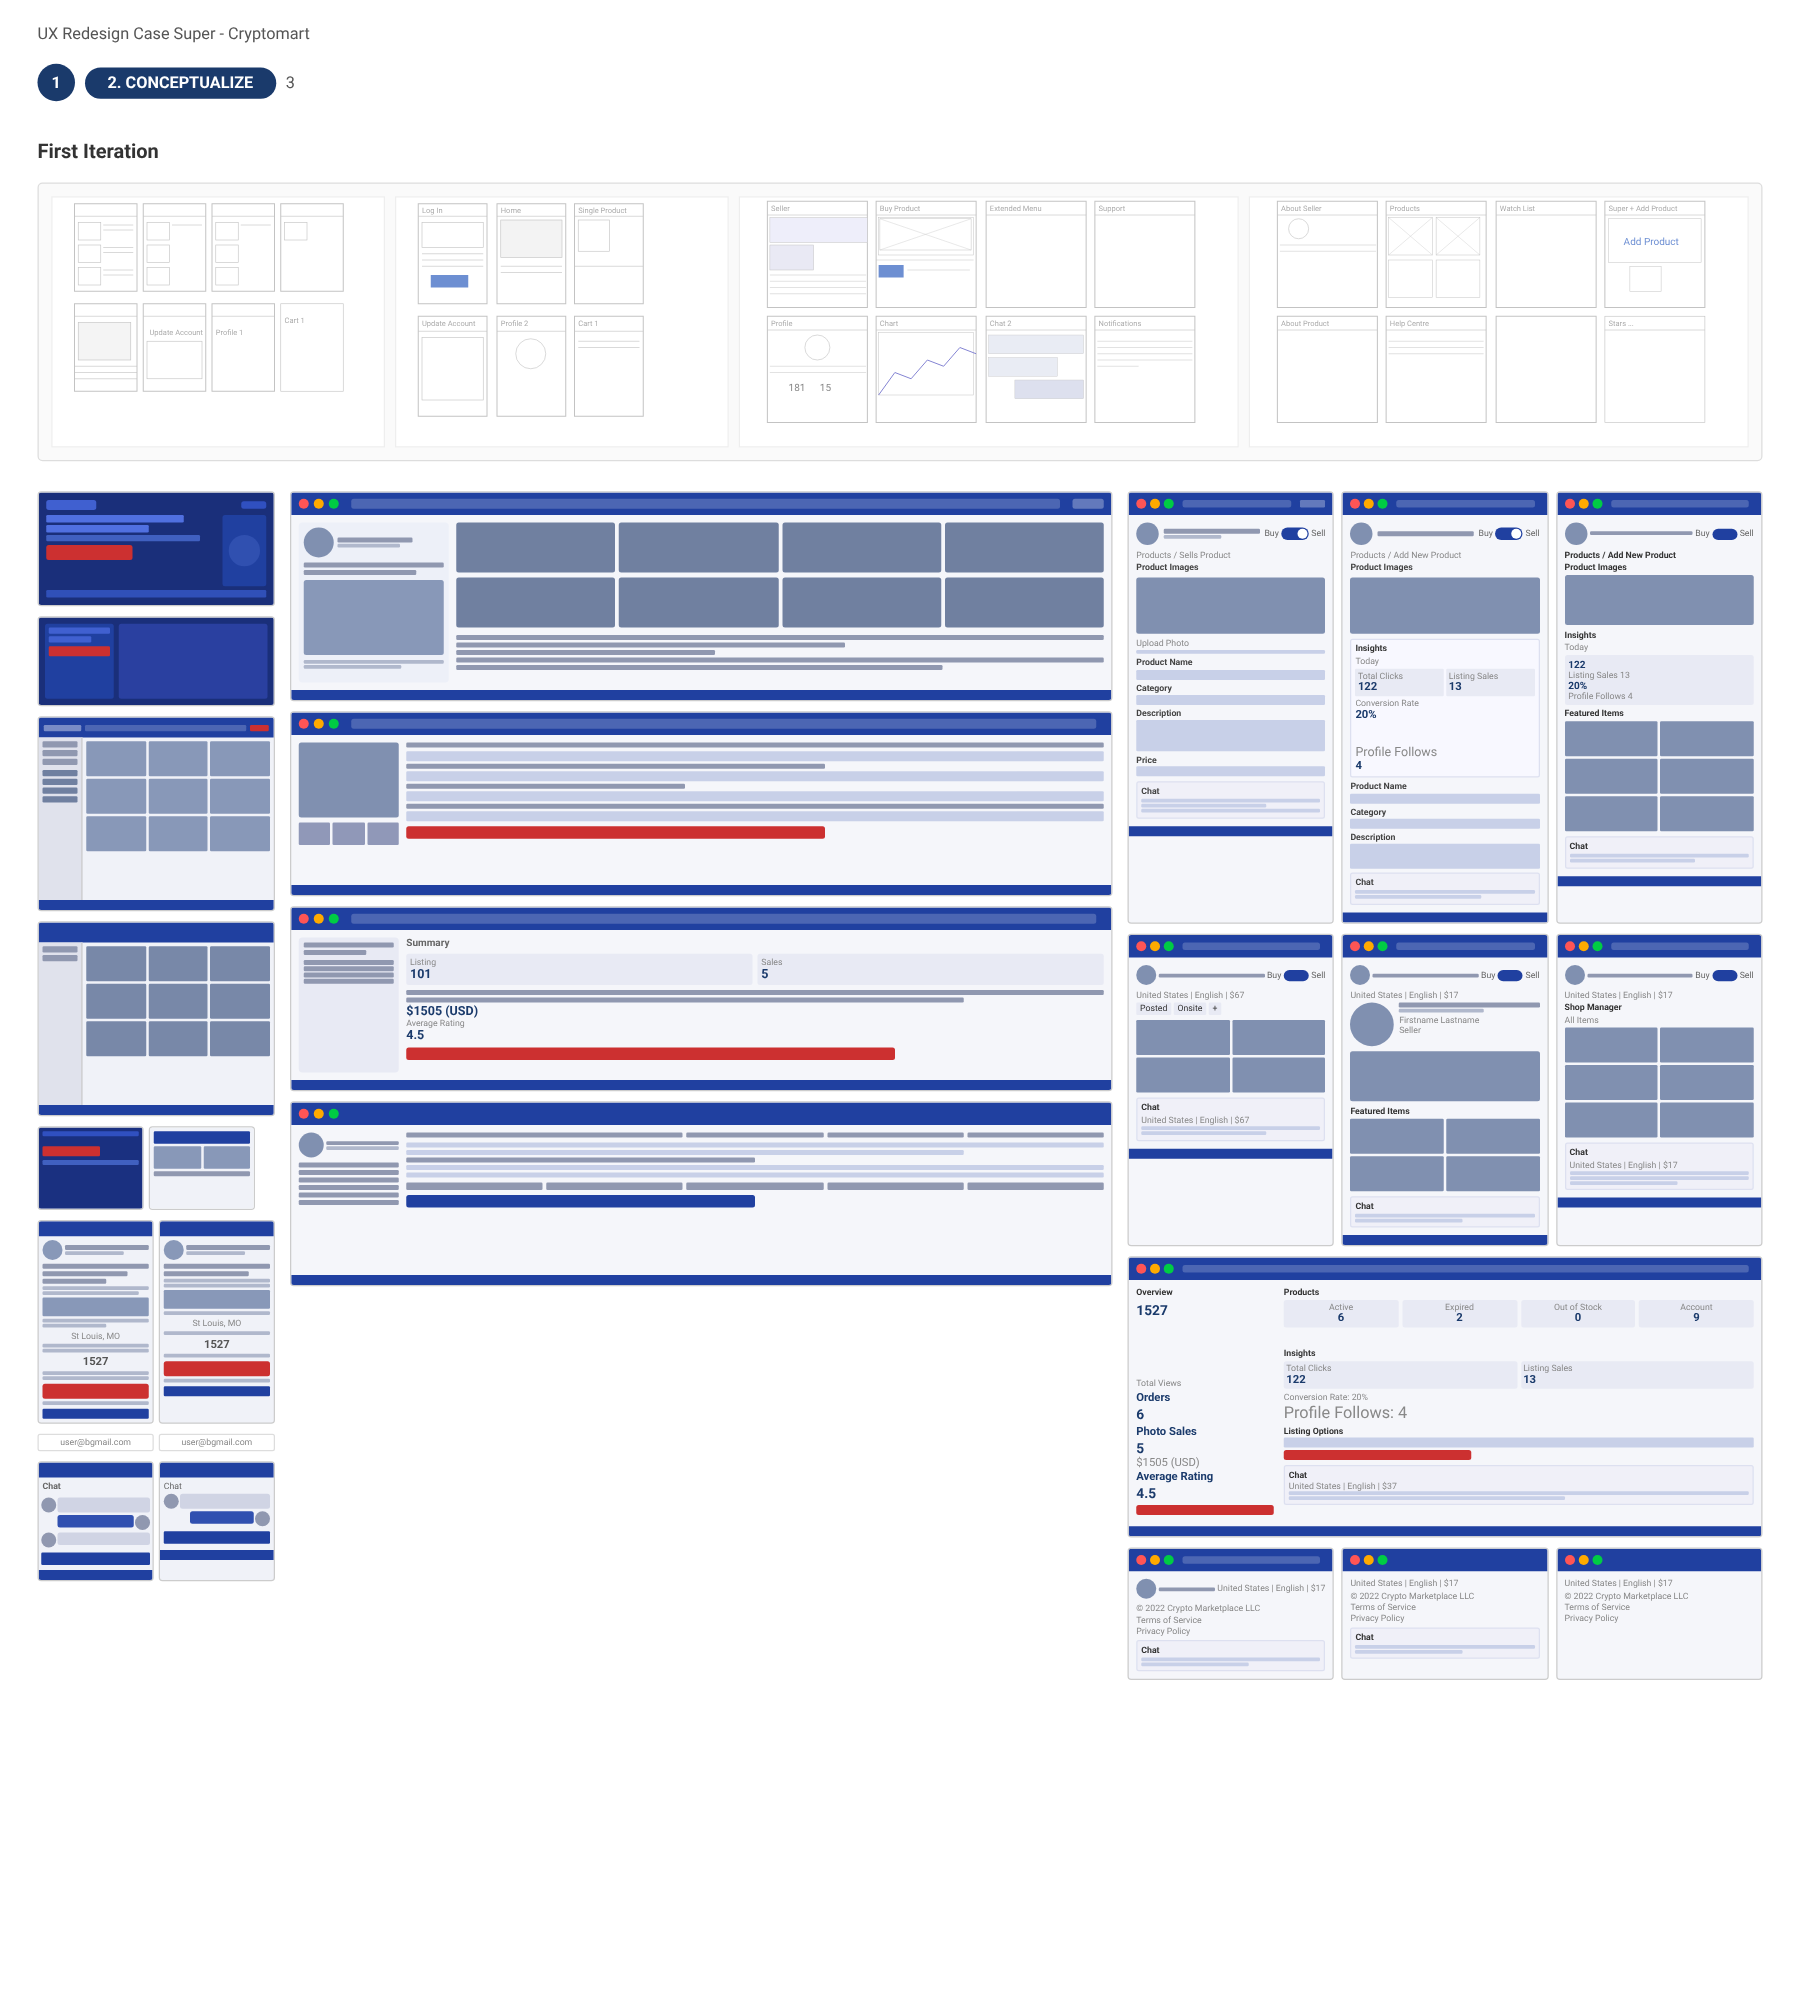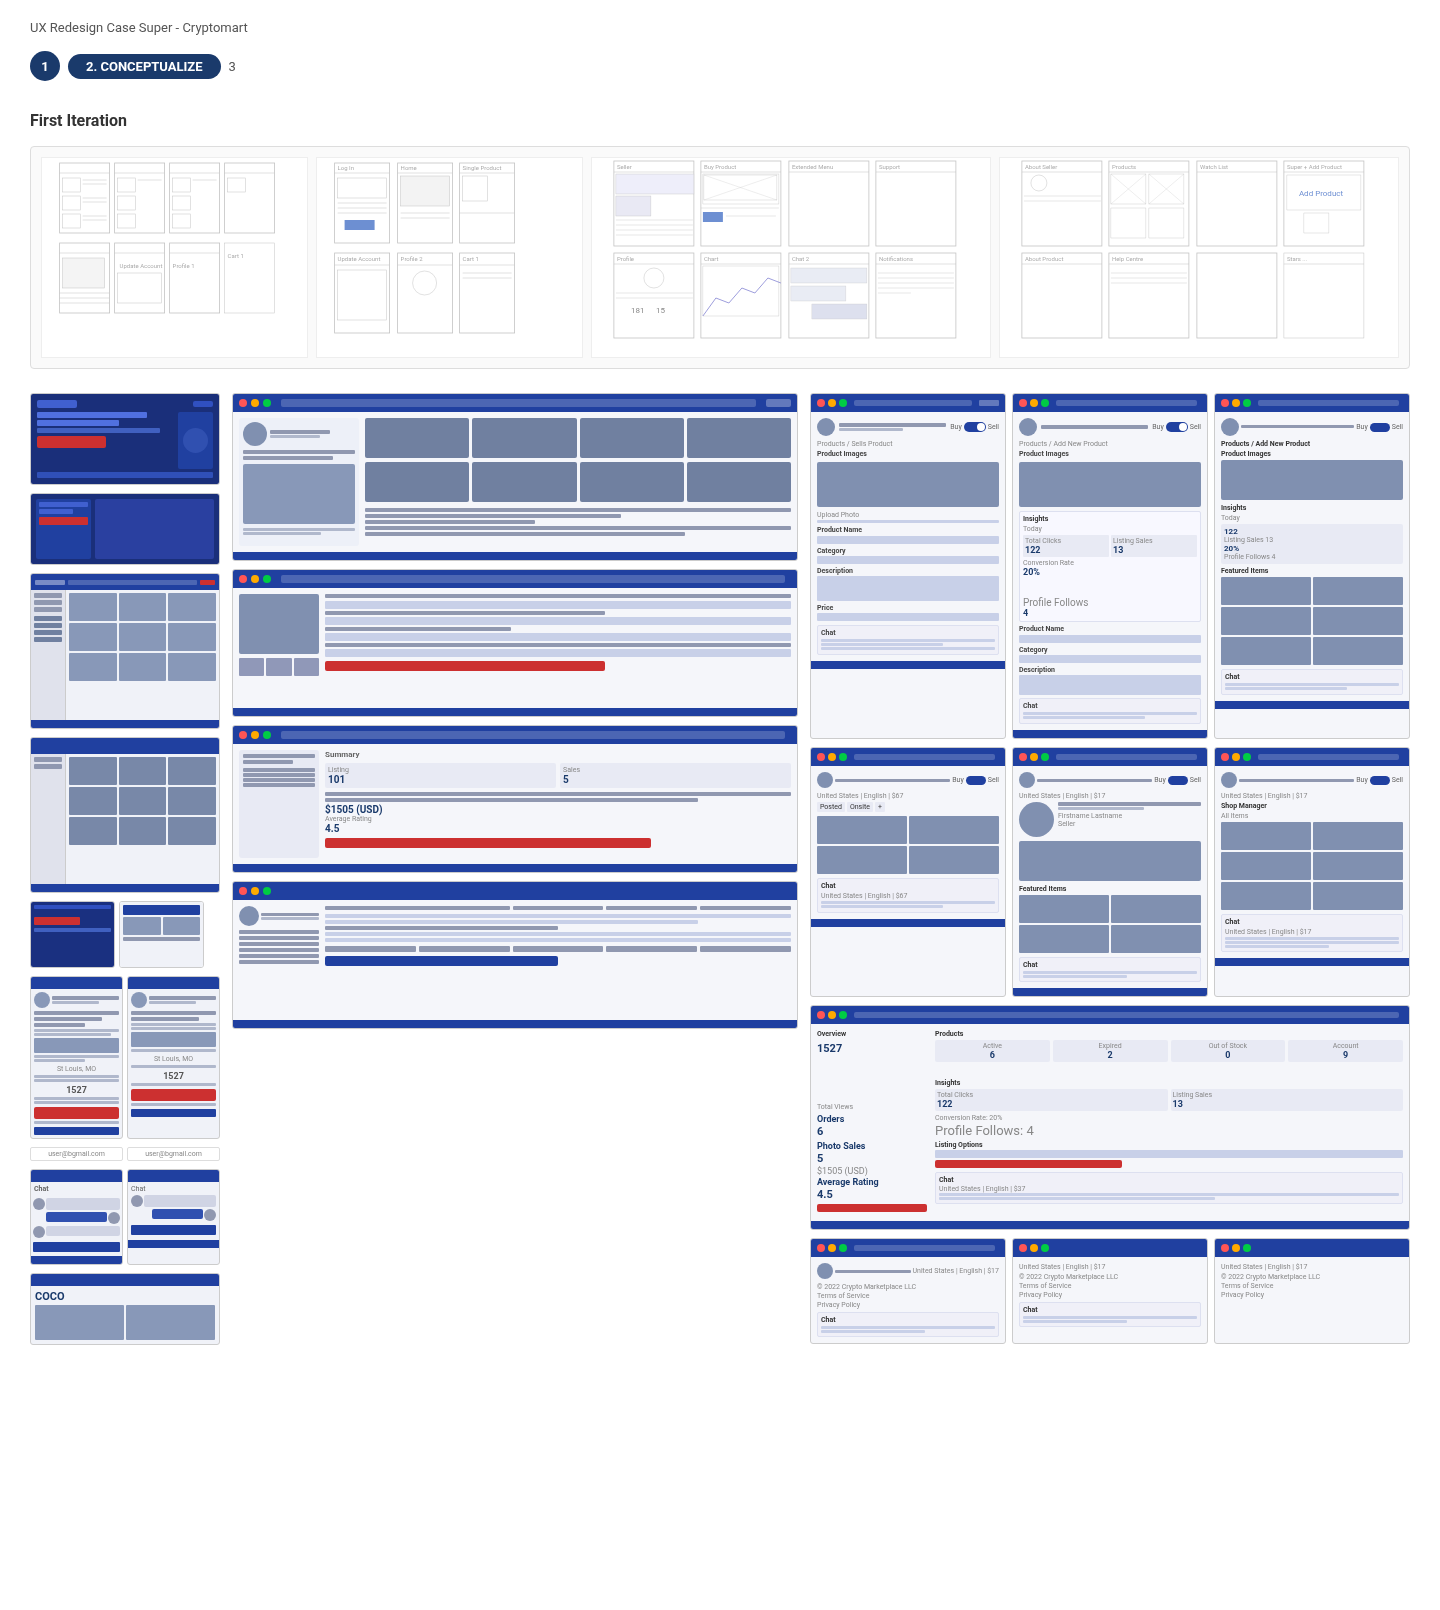--- a/index.html
+++ b/index.html
@@ -512,30 +512,20 @@
           <div style="display:flex; gap:1px; justify-content:flex-end; margin-bottom:2px;">
             <div style="width:60%; height:10px; background:#3050b0; border-radius:2px;"></div>
             <div style="width:12px; height:12px; border-radius:50%; background:#9098b0;"></div>
           </div>
           <div style="height:10px; background:#2040a0; border-radius:1px; margin-top:4px;"></div>
         </div>
         <div style="background:#2040a0; height:8px; margin-top:2px;"></div>
       </div>
     </div>
 
-    <div style="border:1px solid #ccc; border-radius:3px; overflow:hidden; background:#f0f2f8;">
-      <div style="background:#2040a0; height:12px;"></div>
-      <div style="padding:4px;">
-        <div style="font-size:11px; font-weight:bold; color:#1a3a6b; margin-bottom:2px;">COCO</div>
-        <div style="display:flex; gap:2px;">
-          <div style="height:35px; flex:1; background:#8898b8; border-radius:1px;"></div>
-          <div style="height:35px; flex:1; background:#8898b8; border-radius:1px;"></div>
-        </div>
-      </div>
-    </div>
   </div>
 
   <div style="flex:1; display:flex; flex-direction:column; gap:8px;">
 
     <div style="border:1px solid #ccc; border-radius:3px; overflow:hidden; background:#f5f6fa;">
       <div style="background:#2040a0; height:18px; display:flex; align-items:center; padding:0 6px; gap:4px;">
         <div style="width:8px; height:8px; border-radius:50%; background:#ff5555;"></div>
         <div style="width:8px; height:8px; border-radius:50%; background:#ffaa00;"></div>
         <div style="width:8px; height:8px; border-radius:50%; background:#00cc44;"></div>
         <div style="flex:1; background:rgba(255,255,255,0.2); height:8px; border-radius:2px; margin: 0 6px;"></div>
@@ -695,21 +685,21 @@
             <div style="height:6px; background:#9098b0; border-radius:1px;"></div>
             <div style="height:6px; background:#9098b0; border-radius:1px;"></div>
           </div>
           <div style="height:10px; background:#2040a0; border-radius:2px; margin-top:4px; width:50%;"></div>
         </div>
       </div>
       <div style="background:#2040a0; height:8px;"></div>
     </div>
   </div>
 
-  <div style="width:600px; flex-shrink:0; display:flex; flex-direction:column; gap:8px;">
+  <div style="width:508px; flex-shrink:0; display:flex; flex-direction:column; gap:8px;">
 
     <div style="display:flex; gap:6px;">
 
       <div style="flex:1; border:1px solid #ccc; border-radius:3px; overflow:hidden; background:#f5f6fa; min-height:200px;">
         <div style="background:#2040a0; height:18px; display:flex; align-items:center; padding:0 6px; gap:3px;">
           <div style="width:8px; height:8px; border-radius:50%; background:#ff5555;"></div>
           <div style="width:8px; height:8px; border-radius:50%; background:#ffaa00;"></div>
           <div style="width:8px; height:8px; border-radius:50%; background:#00cc44;"></div>
           <div style="flex:1; background:rgba(255,255,255,0.2); height:6px; border-radius:2px; margin:0 4px;"></div>
           <div style="width:20px; height:6px; background:rgba(255,255,255,0.3); border-radius:1px;"></div>

